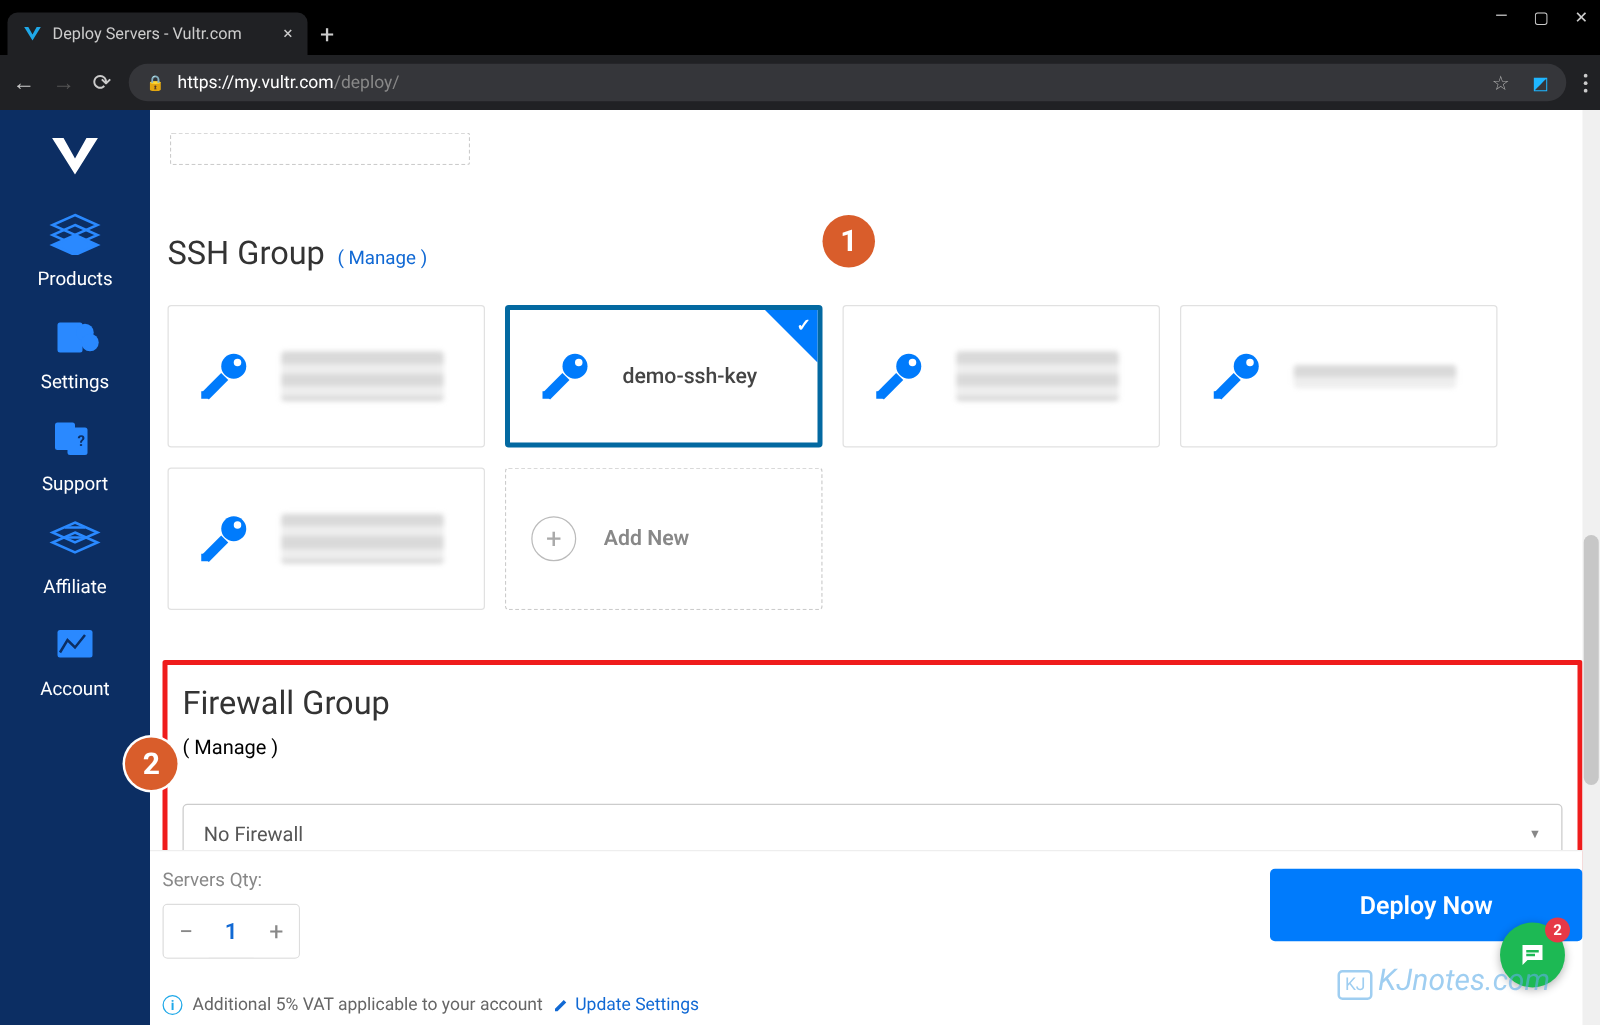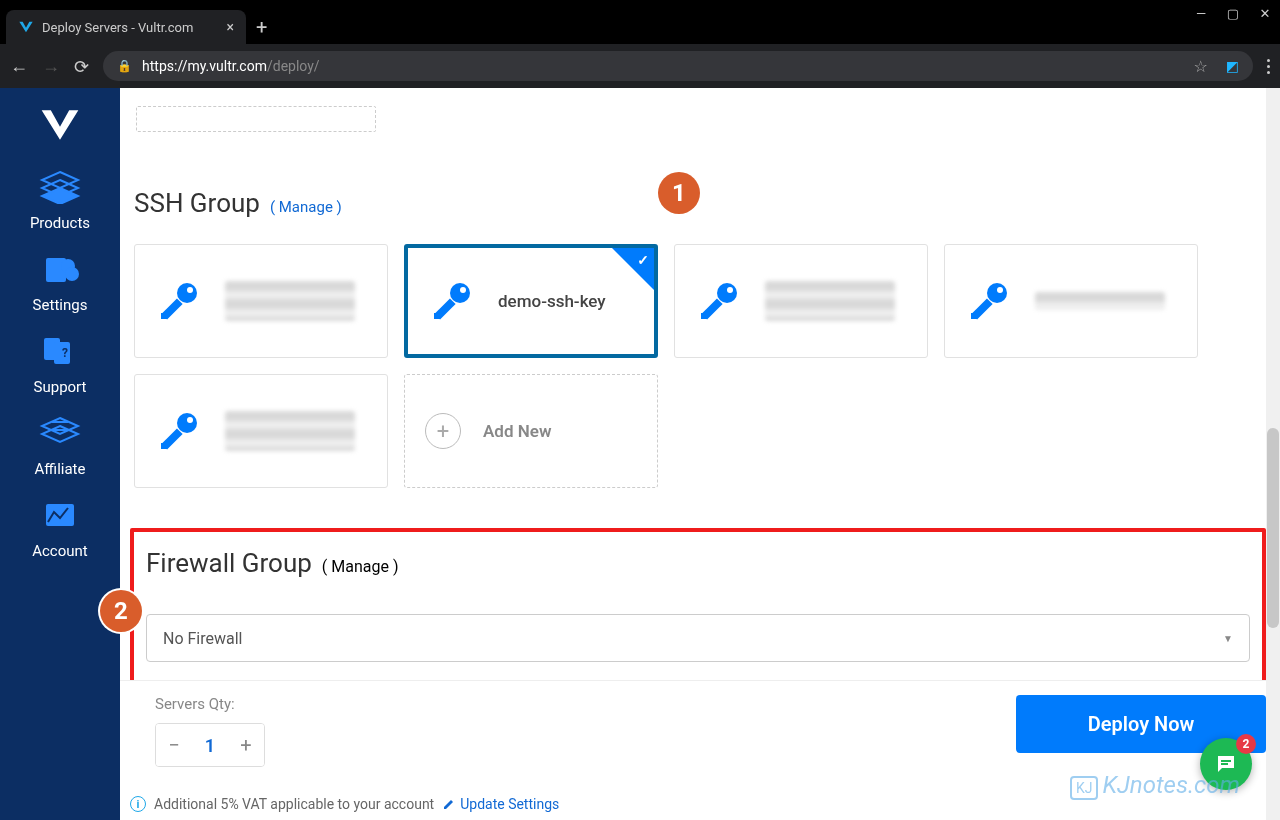--- a/index.html
+++ b/index.html
@@ -47,29 +47,29 @@
 .key-card .corner::after { content:"✓"; position:absolute; top:-38px; right:5px; color:#fff; font-size:14px; font-weight:bold;}
 .key-card .key-icon { color:#007bfc; }
 .key-card .key-name { color:#444; font-size:17px; font-weight:500;}
 .blur-text { width:130px; height:40px; background:repeating-linear-gradient( to bottom, #d9d9d9 0 10px, #eee 10px 18px); filter:blur(2px); border-radius:3px;}
 .blur-text.small { height:18px; }
 .add-card { border:1px dashed #ccc; }
 .add-card .plus { width:36px; height:36px; border:1px solid #bbb; border-radius:50%; display:flex; align-items:center; justify-content:center; color:#aaa; font-size:22px; }
 .add-card .add-label { color:#888; font-size:17px; font-weight:600;}
 
 .fw-box { border:4px solid #ef1c1c; margin-top:40px; padding:14px 12px 26px 12px; border-radius:2px; }
-.fw-head { display:flex; align-items:baseline; gap:10px; margin:2px 0 36px 0;}
+.fw-head { display:flex; align-items:baseline; gap:10px; margin:2px 0 36px 0;flex-direction:column;}
 .fw-head h2 { font-size:26px; font-weight:400; color:#333; }
 .fw-select { width:100%; height:48px; border:1px solid #ccc; border-radius:4px; display:flex; align-items:center; padding:0 16px; color:#555; font-size:16px; justify-content:space-between; cursor:pointer;}
 .fw-select .arrow { font-size:10px; color:#888;}
 
 .hostname { font-size:27px; font-weight:400; color:#333; margin:24px 0 0 6px; height:30px; overflow:hidden;}
 
 .footer-bar { position:absolute; left:0; right:14px; bottom:0; height:140px; background:#fff; border-top:1px solid #eee; padding:14px 10px 0 10px;}
-.footer-top { display:flex; gap:70px; align-items:flex-start;margin-left:25px; }
+.footer-top { display:flex; gap:70px; align-items:flex-start; }
 .fcol .flabel { color:#888; font-size:15px; margin-bottom:10px;}
 .qty { display:flex; align-items:center; border:1px solid #ddd; border-radius:4px; overflow:hidden; width:110px; height:44px;}
 .qty button { width:36px; height:100%; background:#fff; border:none; color:#888; font-size:20px; cursor:pointer;}
 .qty .qv { flex:1; text-align:center; color:#1169d4; font-size:18px; font-weight:600;}
 .price { color:#1fa8e8; font-size:36px; font-weight:500;}
 .price .per { font-size:22px; }
 .price .hr { color:#999; font-size:16px; font-weight:400; margin-left:4px;}
 .deploy-btn { position:absolute; right:0; top:14px; width:250px; height:58px; background:#007bfc; color:#fff; border:none; border-radius:4px; font-size:20px; font-weight:600; cursor:pointer;}
 .footer-note { position:absolute; bottom:8px; left:10px; display:flex; align-items:center; gap:8px; font-size:14px; color:#666;}
 .footer-note .info-icon { color:#1fa8e8; font-weight:bold; border:1px solid #1fa8e8; border-radius:50%; width:16px; height:16px; display:inline-flex; align-items:center; justify-content:center; font-size:11px;}

